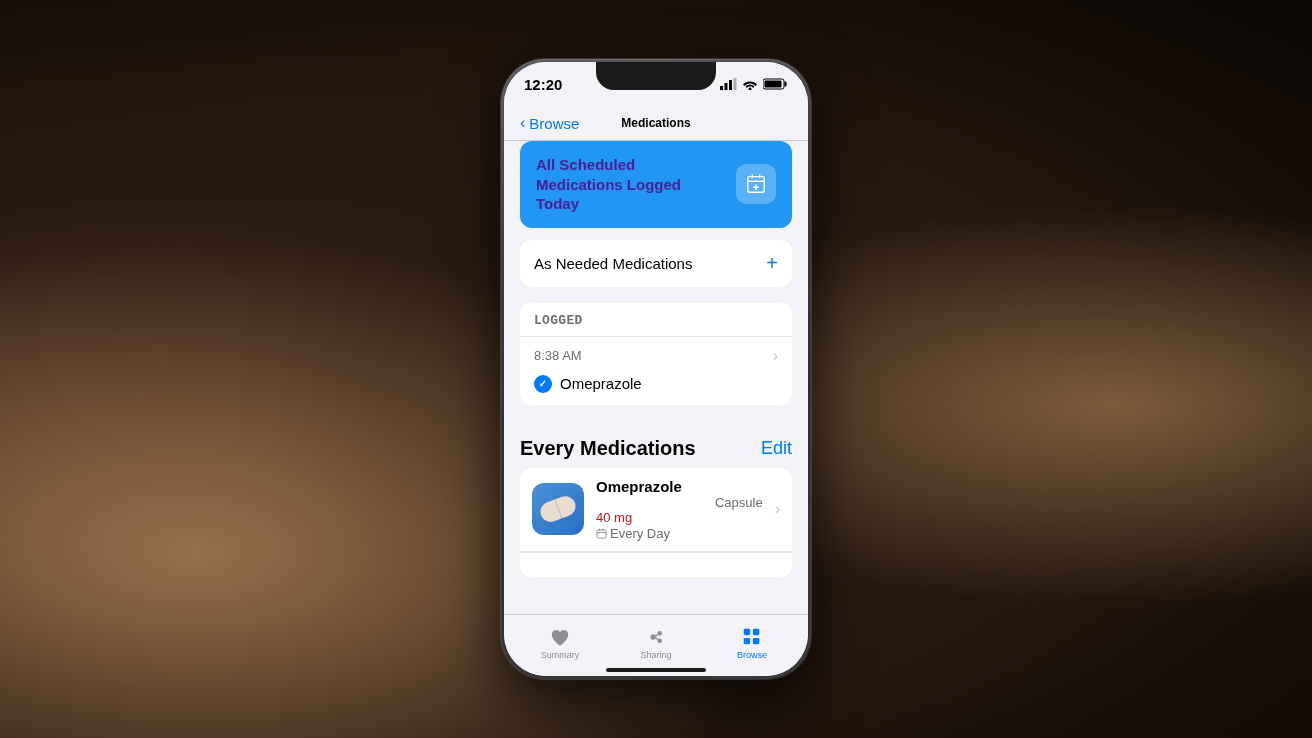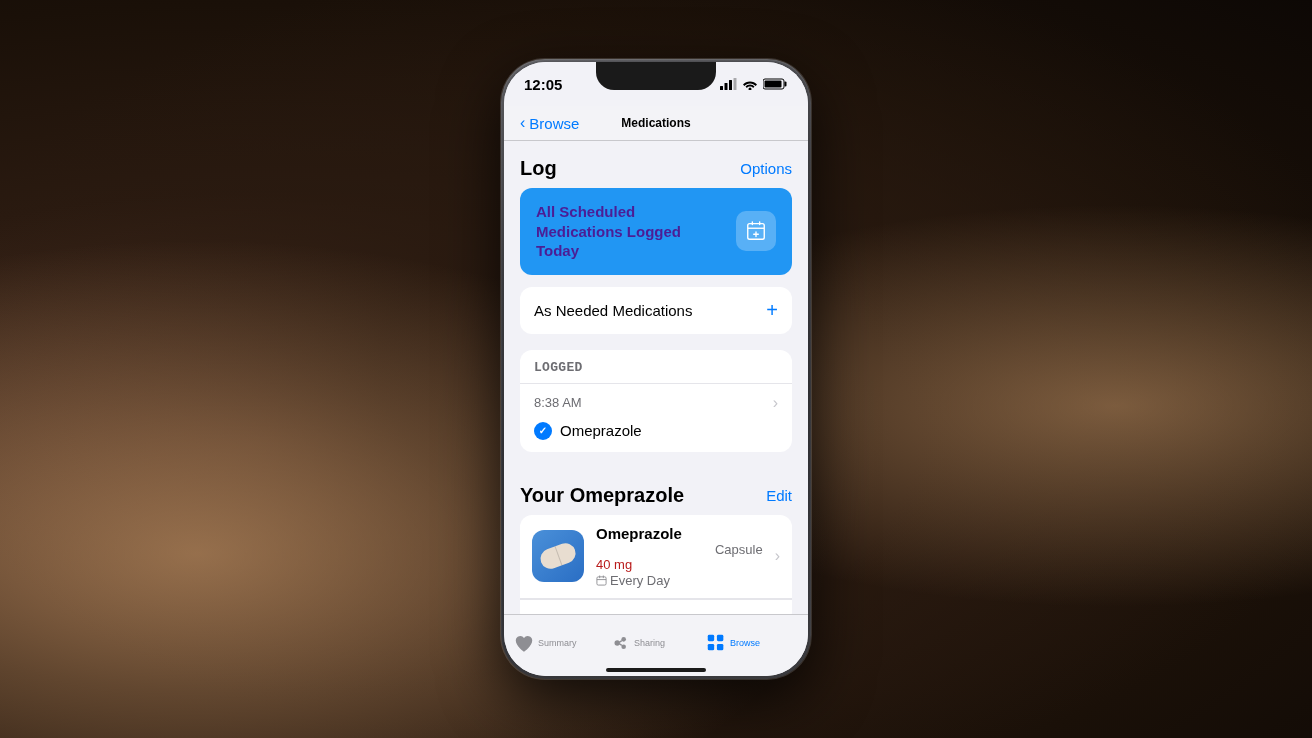--- a/index.html
+++ b/index.html
@@ -316,21 +316,21 @@
       padding: 16px 16px 8px;
     }
 
     .your-meds-title {
       font-size: 20px;
       font-weight: 700;
       color: #000;
     }
 
     .your-meds-edit {
-      font-size: 15px;
+      font-size: 18px;
       color: #007aff;
       margin-left: 13px;
     }
 
     .meds-list {
       margin: 0 16px 16px;
       background: #fff;
       border-radius: 12px;
       overflow: hidden;
     }
@@ -426,21 +426,21 @@
       height: 56px;
       display: flex;
       align-items: center;
       justify-content: space-around;
       padding: 0 8px;
       flex-shrink: 0;
     }
 
     .tab-item {
       display: flex;
-      flex-direction: row;
+      flex-direction: column;
       align-items: center;
       gap: 2px;
       flex: 1;
     }
 
     .tab-icon {
       width: 24px;
       height: 22px;
       display: flex;
       align-items: center;
@@ -490,21 +490,21 @@
 
 <div class="bg-blur"></div>
 <div class="hands-bg"></div>
 
 <div class="phone-wrapper">
   <div class="phone-outer">
     <div class="phone-inner">
 
       <div class="status-bar">
         <div class="notch"></div>
-        <span class="status-time">12:05</span>
+        <span class="status-time">12:20</span>
         <div class="status-icons">
 
           <svg viewBox="0 0 17 12" style="width:17px;height:12px;">
             <rect x="0" y="8" width="3" height="4" rx="0.5" fill="#000"></rect>
             <rect x="4.5" y="5" width="3" height="7" rx="0.5" fill="#000"></rect>
             <rect x="9" y="2" width="3" height="10" rx="0.5" fill="#000"></rect>
             <rect x="13.5" y="0" width="3" height="12" rx="0.5" fill="#000" opacity="0.3"></rect>
           </svg>
 
           <svg viewBox="0 0 16 12" style="width:16px;height:12px;">
@@ -524,24 +524,20 @@
       <div class="nav-bar">
         <div class="nav-back">
           <span class="nav-back-chevron">‹</span>
           <span class="nav-back-text">Browse</span>
         </div>
         <div class="nav-title">Medications</div>
       </div>
 
       <div class="content">
 
-        <div class="section-header">
-          <span class="section-title">Log</span>
-          <span class="section-action">Options</span>
-        </div>
 
         <div class="blue-card">
           <span class="blue-card-text">All Scheduled Medications
 Logged Today</span>
           <div class="blue-card-icon">
             <svg class="calendar-icon-svg" viewBox="0 0 24 24" fill="none">
               <rect x="3" y="4" width="18" height="17" rx="2" stroke="white" stroke-width="1.5"></rect>
               <path d="M3 9h18" stroke="white" stroke-width="1.5"></path>
               <path d="M8 2v3M16 2v3" stroke="white" stroke-width="1.5" stroke-linecap="round"></path>
               <path d="M12 13v5M9.5 15.5h5" stroke="white" stroke-width="1.5" stroke-linecap="round"></path>
@@ -564,21 +560,21 @@
           </div>
           <div class="logged-item">
             <div class="logged-item-left">
               <div class="check-circle"></div>
               <span class="logged-med-name">Omeprazole</span>
             </div>
           </div>
         </div>
 
         <div class="your-meds-header">
-          <span class="your-meds-title">Your Omeprazole</span>
+          <span class="your-meds-title">Every Medications</span>
           <span class="your-meds-edit">Edit</span>
         </div>
 
         <div class="meds-list">
 
           <div class="med-item">
             <div class="med-icon">
               <div class="pill-img"></div>
             </div>
             <div class="med-info">

